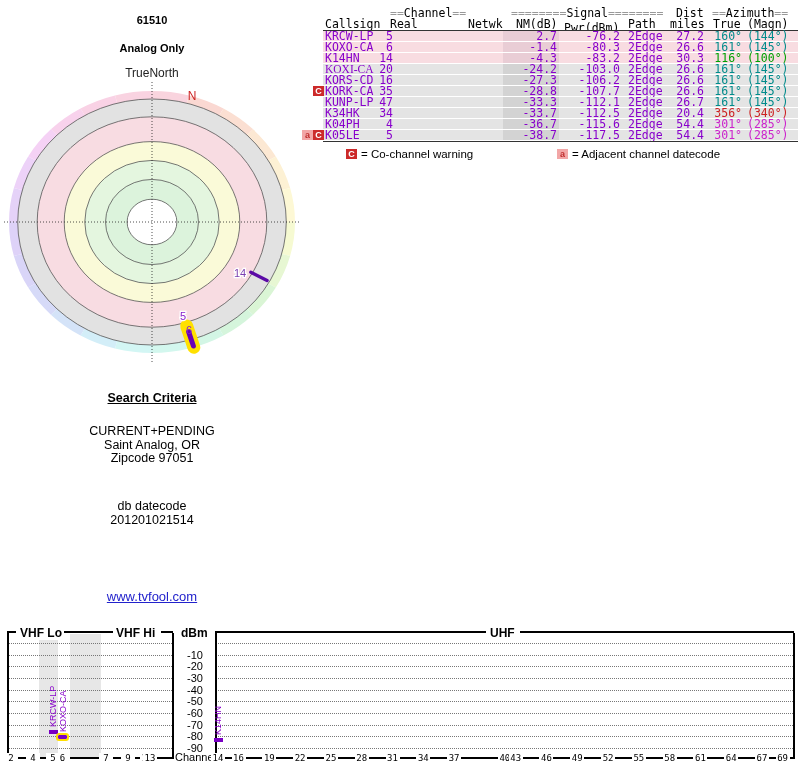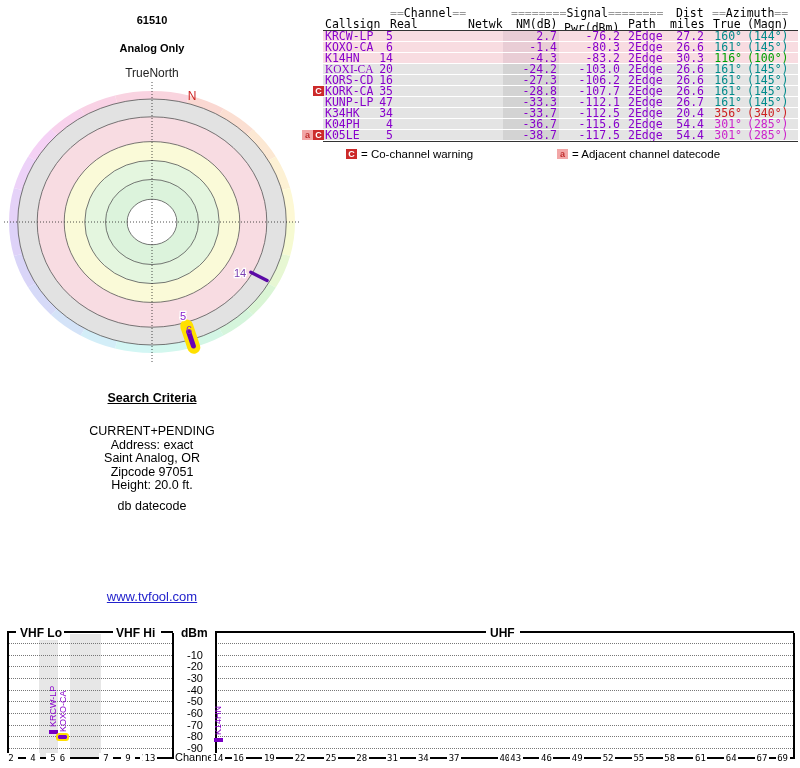--- a/index.html
+++ b/index.html
@@ -97,27 +97,26 @@
       <text x="238" y="197" fill="#7a3fb0" font-size="11" font-family="&quot;Liberation Sans&quot;,sans-serif" text-anchor="middle" stroke="#fff" stroke-width="2.5" paint-order="stroke">14</text>
       <line x1="184.70159763354167" y1="245.97901611586082" x2="191.8091537753514" y2="267.2759230311576" stroke="#ffe000" stroke-width="13" stroke-linecap="round"></line>
       <line x1="186.66662786098317" y1="251.86698449832525" x2="191.39106223759788" y2="266.0231638008461" stroke="#6a00b8" stroke-width="5" stroke-linecap="round"></line>
       <text x="181" y="240" fill="#8822cc" font-size="11" font-family="&quot;Liberation Sans&quot;,sans-serif" text-anchor="middle" stroke="#fff" stroke-width="2.5" paint-order="stroke">5</text>
       <text x="187" y="254" fill="#8822cc" font-size="11" font-family="&quot;Liberation Sans&quot;,sans-serif" text-anchor="middle">6</text>
     </svg>
 
   <div class="abs ctr" style="left:52px;top:391px;width:200px;font-size:12.5px;font-weight:bold;text-decoration:underline;">Search Criteria</div>
   <div class="abs ctr sc" style="left:27px;top:413px;width:250px;margin-top:12px;">
     <div>CURRENT+PENDING</div>
-    <div>Address: exact</div>
     <div>Saint Analog, OR</div>
     <div>Zipcode 97051</div>
-    <div>Height: 20.0 ft.</div>
   </div>
   <div class="abs ctr sc" style="left:27px;top:500px;width:250px;">
     <div>db datecode</div>
+    <div>201201021514</div>
   </div>
 
   <div class="abs ctr" style="left:52px;top:589px;width:200px;font-size:13px;">
     <a href="#" class="link">www.tvfool.com</a>
   </div>
 
   <div class="abs thdr" style="left:390px;top:8px;"><span class="eq">==</span><span>Channel</span><span class="eq">==</span></div>
   <div class="abs thdr" style="left:511px;top:8px;"><span class="eq">========</span><span>Signal</span><span class="eq">========</span></div>
   <div class="abs thdr" style="left:676px;top:8px;">Dist</div>
   <div class="abs thdr" style="left:712px;top:8px;"><span class="eq">==</span><span>Azimuth</span><span class="eq">==</span></div>

